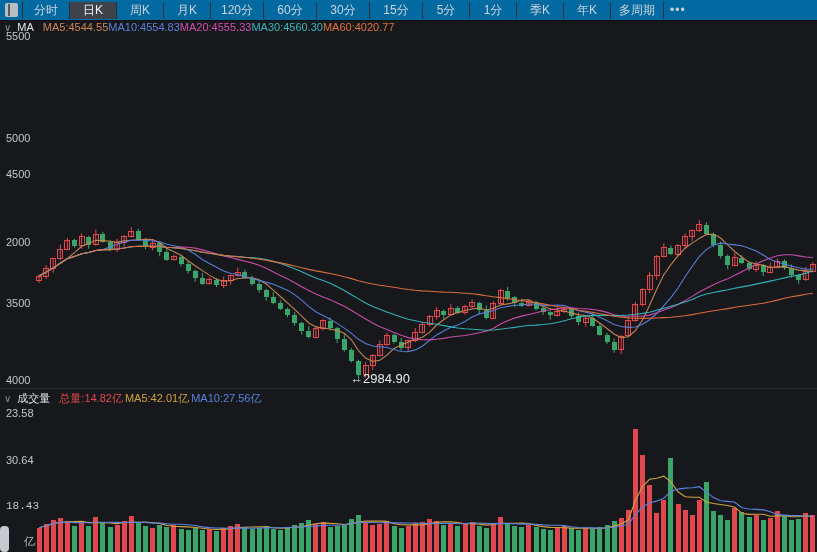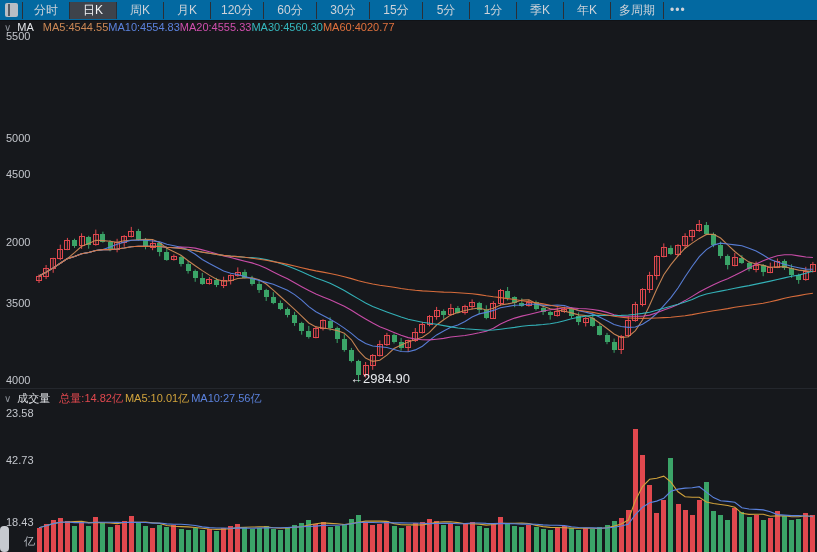--- a/index.html
+++ b/index.html
@@ -409,36 +409,36 @@
         <span style="color: rgb(53, 184, 191);">MA30:4560.30</span>
         <span style="color: rgb(224, 113, 61);">MA60:4020.77</span>
       </span>
   </div>
 
   <div class="legend" style="top:392px;">
     <span class="chev">∨</span>
     <span class="ltitle">成交量</span>
     <span id="vol-legend-items" style="display:flex;gap:2px;">
         <span style="color: rgb(225, 72, 78);">总量:14.82亿</span>
-        <span style="color: rgb(209, 163, 60);">MA5:10.01亿</span>
+        <span style="color: rgb(209, 163, 60);">MA5:42.01亿</span>
         <span style="color: rgb(91, 130, 221);">MA10:27.56亿</span>
       </span>
   </div>
 
   <div id="price-axis-host">
       <div class="axis-label" style="top: 30px;">5500</div>
       <div class="axis-label" style="top: 92px; margin-top: 40px;">5000</div>
       <div class="axis-label" style="top: 168px;">4500</div>
       <div class="axis-label" style="top: 236px;">2000</div>
       <div class="axis-label" style="top: 297px;">3500</div>
       <div class="axis-label" style="top: 374px;">4000</div>
     </div>
   <div id="vol-axis-host">
       <div class="axis-label" style="top: 407px;">23.58</div>
-      <div class="axis-label" style="top: 454px;">42.73</div>
-      <div class="axis-label" style="top: 516px;">18.43</div>
+      <div class="axis-label" style="top: 454px;">30.64</div>
+      <div class="axis-label" style="top: 500px; font-family: Liberation Mono, monospace;">18.43</div>
     </div>
 
   <div class="unit-label">亿</div>
   <div class="low-anno">←2984.90</div>
   <div class="scroll-pill"></div>
 
 </div>
 
 </body></html>

